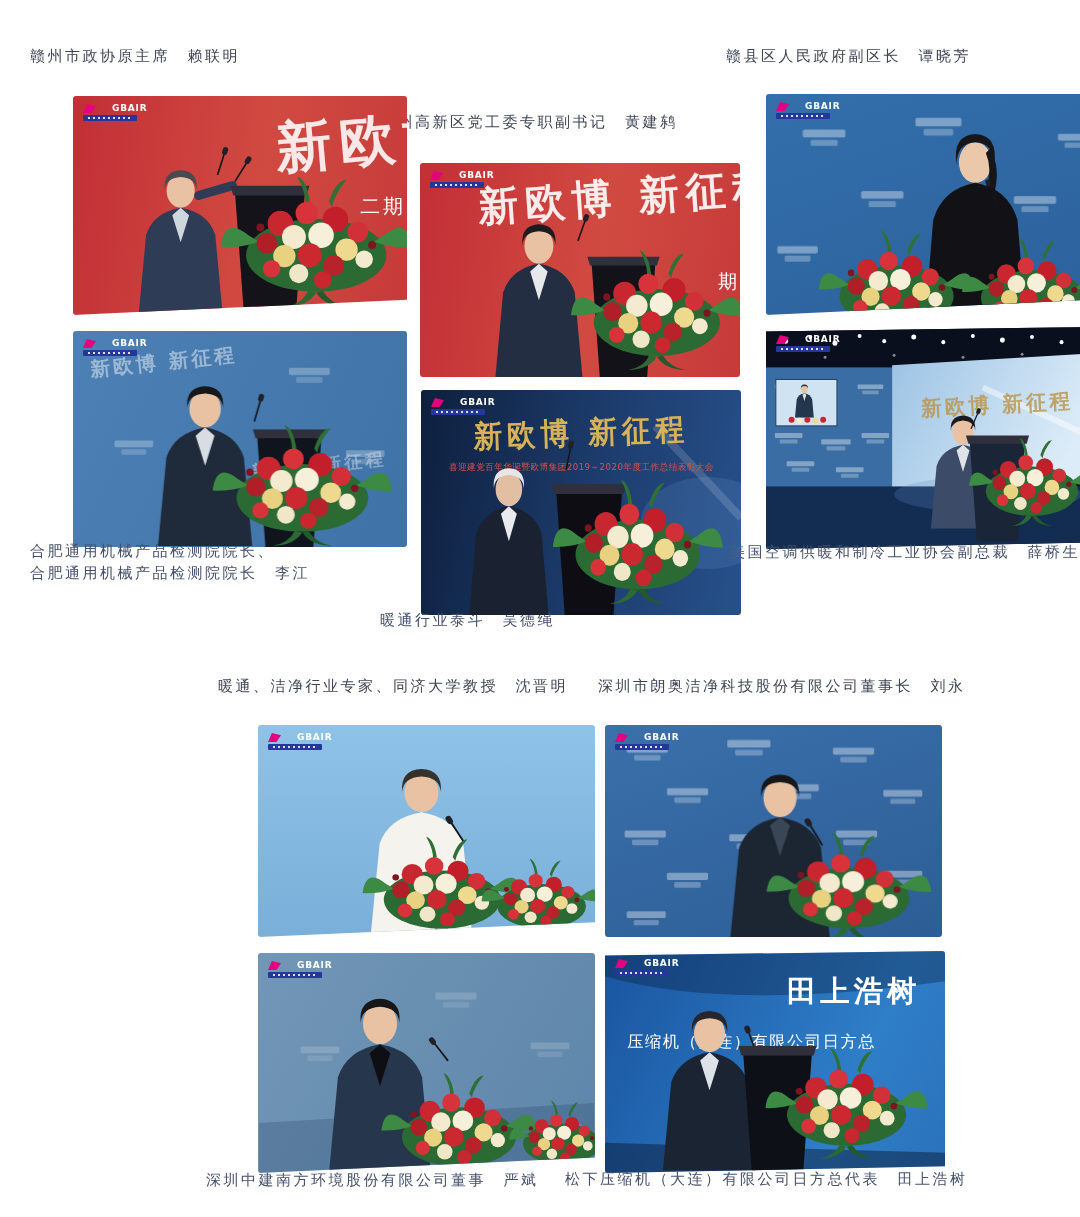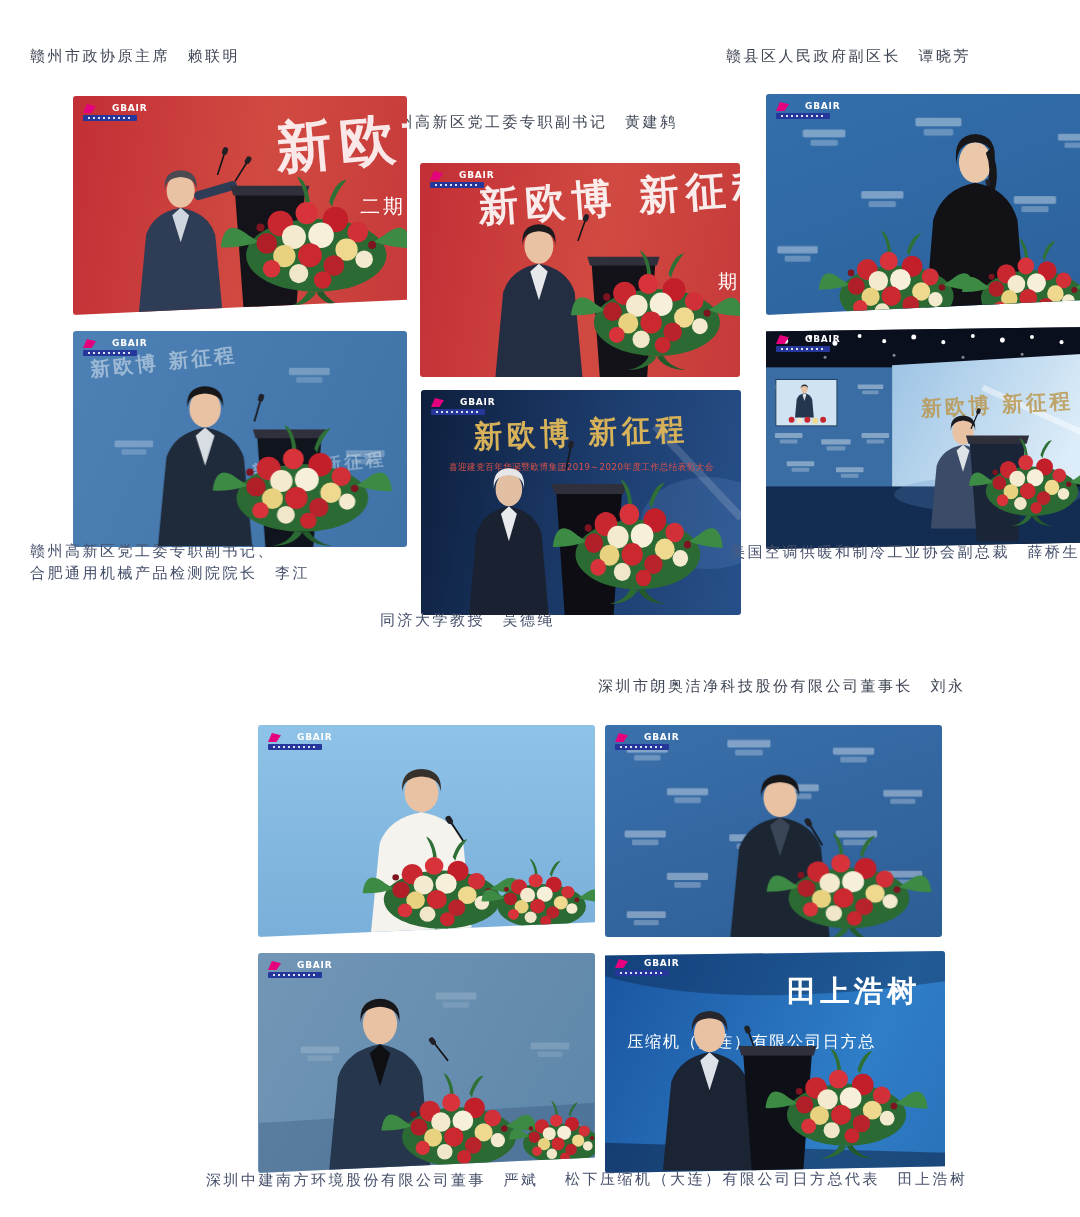--- a/index.html
+++ b/index.html
@@ -209,21 +209,21 @@
     <div class="gb-logo">
         <span class="gb-row">
           <i class="gb-mark"></i>
           <b class="gb-text">GBAIR</b>
         </span>
         <i class="gb-bar"></i>
       </div>
   </figure>
 
   <div class="cap below" style="left:30px;top:524px">
-    <span class="capline">赣州高新区党工委专职副书记、</span>
+    <span class="capline">合肥通用机械产品检测院院长、</span>
     <span class="capline">合肥通用机械产品检测院院长　李江</span>
   </div>
 
   <figure class="photo p5" style="left:381px;top:358px;width:320px;height:225px">
     <svg class="scene" viewBox="0 0 335 220" preserveAspectRatio="none">
       <ellipse cx="300" cy="130" rx="70" ry="45" fill="rgba(120,170,230,.16)"></ellipse>
       <path d="M245,35 L335,125" stroke="rgba(255,255,255,.15)" stroke-width="8"></path>
       <text class="callig" x="168" y="52" text-anchor="middle" font-size="30" letter-spacing="5" fill="#d8b258" transform="rotate(-2 168 52)">新欧博 新征程</text>
       <text x="168" y="78" text-anchor="middle" font-size="9" letter-spacing=".5" fill="#dd5147">喜迎建党百年华诞暨欧博集团2019～2020年度工作总结表彰大会</text>
       <g style="--suit:#1a2232;--hair:#e6e6e8;--skin:#e2bfa2;--shirt:#e8eaee">
@@ -240,21 +240,21 @@
         </g>
     </svg>
     <div class="gb-logo">
         <span class="gb-row">
           <i class="gb-mark"></i>
           <b class="gb-text">GBAIR</b>
         </span>
         <i class="gb-bar"></i>
       </div>
   </figure>
-  <div class="cap below" style="left:380px;top:595px">同济大学教授　吴德绳</div>
+  <div class="cap below" style="left:380px;top:595px">暖通行业泰斗　吴德绳</div>
 
   <figure class="photo p6 cutB" style="left:726px;top:295px;width:330px;height:222px">
     <svg class="scene" viewBox="0 0 335 220" preserveAspectRatio="none">
       <defs>
         <linearGradient id="scr6" x1="0" y1="0" x2="1" y2=".35">
           <stop offset="0" stop-color="#9cc3e4"></stop>
             <stop offset="1" stop-color="#dcecf8"></stop>
         </linearGradient>
       </defs>
       <rect x="0" y="0" width="335" height="50" fill="#0a0f1e"></rect>
@@ -319,20 +319,21 @@
     <div class="gb-logo">
         <span class="gb-row">
           <i class="gb-mark"></i>
           <b class="gb-text">GBAIR</b>
         </span>
         <i class="gb-bar"></i>
       </div>
   </figure>
   <div class="cap below" style="left:730px;top:527px">美国空调供暖和制冷工业协会副总裁　薛桥生</div>
 
+  <div class="cap" style="left:218px;top:661px">暖通、洁净行业专家、同济大学教授　沈晋明</div>
   <div class="cap" style="left:598px;top:661px">深圳市朗奥洁净科技股份有限公司董事长　刘永</div>
 
   <figure class="photo p7 cutA" style="left:218px;top:693px;width:337px;height:212px">
     <svg class="scene" viewBox="0 0 335 220" preserveAspectRatio="none">
       <g style="--suit:#f4f3ee;--hair:#37312c;--shirt:#f4f3ee">
         <use href="#sym-speaker" x="105" y="40" width="115" height="180"></use>
       </g>
       <g transform="translate(176,96) rotate(-32)">
           <use href="#sym-mic" width="22" height="42"></use>
         </g>

